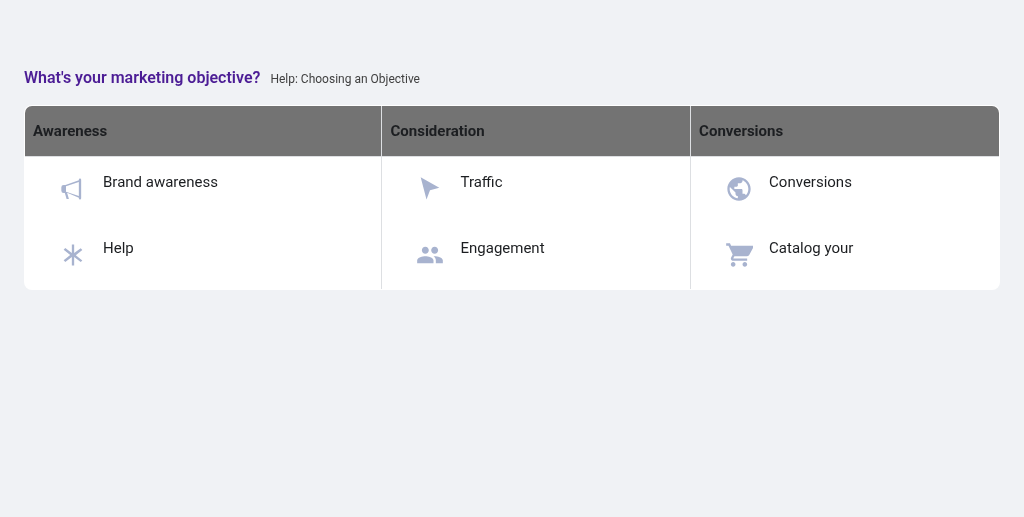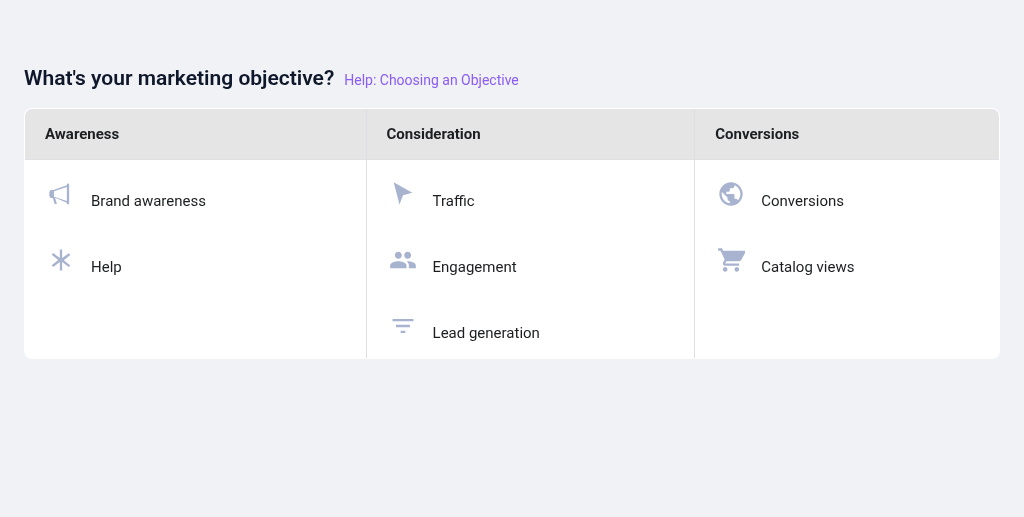--- a/index.html
+++ b/index.html
@@ -21,71 +21,71 @@
     }
 
     .page-title-row {
       display: flex;
       align-items: baseline;
       gap: 10px;
       margin-bottom: 18px;
     }
 
     .page-title {
-      font-size: 21px;
+      font-size: 16px;
       font-weight: 600;
-      color: #0f172a;
+      color: #4c1d95;
     }
 
     .help-link {
-      font-size: 14px;
-      color: #8b5cf6;
+      font-size: 12px;
+      color: #404040;
       text-decoration: none;
       cursor: pointer;
       margin-top: 48px;
     }
 
     .objective-table {
       width: 100%;
       border-collapse: collapse;
       background: #fff;
       border: 1px solid #dddfe2;
       border-radius: 8px;
       overflow: hidden;
     }
 
     .objective-table th {
       text-align: left;
-      padding: 16px 20px;
+      padding: 16px 8px;
       font-size: 15px;
       font-weight: 700;
       color: #1c1e21;
       border-bottom: 1px solid #dddfe2;
-      background: #e5e5e5;
+      background: #737373;
     }
 
     .objective-table th:not(:last-child) {
       border-right: 1px solid #dddfe2;
     }
 
     .objective-table td {
       padding: 0;
       vertical-align: top;
       border-right: 1px solid #dddfe2;
     }
 
     .objective-table td:last-child {
       border-right: none;
     }
 
     .cell-item {
       display: flex;
-      align-items: flex-end;
+      align-items: flex-start;
       gap: 14px;
-      padding: 16px 20px;
+      padding: 16px 32px;
       border-bottom: 1px solid #dddfe2;
       cursor: pointer;
       min-height: 66px;
     }
 
     .cell-item:last-child {
       border-bottom: none;
     }
 
     .cell-item-empty {
@@ -191,37 +191,19 @@
               <span class="item-label">Engagement</span>
             </div>
           </td>
           <td>
             <div class="cell-item">
               <span class="item-icon">
                 <svg class="icon-svg" viewBox="0 0 24 24" xmlns="http://www.w3.org/2000/svg">
       <path d="M7 18c-1.1 0-1.99.9-1.99 2S5.9 22 7 22s2-.9 2-2-.9-2-2-2zM1 2v2h2l3.6 7.59-1.35 2.45c-.16.28-.25.61-.25.96C5 16.1 6.1 17 7 17h12v-2H7.42c-.14 0-.25-.11-.25-.25l.03-.12.9-1.63H19c.75 0 1.41-.41 1.75-1.03l3.58-6.49A1 1 0 0 0 23.46 4H5.21l-.94-2H1zm16 16c-1.1 0-1.99.9-1.99 2s.89 2 1.99 2 2-.9 2-2-.9-2-2-2z"></path>
     </svg>
               </span>
-              <span class="item-label">Catalog views</span>
-            </div>
-          </td>
-        </tr>
-        <tr>
-          <td>
-            <div class="cell-item-empty"></div>
-          </td>
-          <td>
-            <div class="cell-item">
-              <span class="item-icon">
-                <svg class="icon-svg" viewBox="0 0 24 24" xmlns="http://www.w3.org/2000/svg">
-      <path d="M10 18h4v-2h-4v2zM3 6v2h18V6H3zm3 7h12v-2H6v2z"></path>
-    </svg>
-              </span>
-              <span class="item-label">Lead generation</span>
-            </div>
-          </td>
-          <td>
-            <div class="cell-item-empty"></div>
+              <span class="item-label">Catalog your</span>
+            </div>
           </td>
         </tr>
       </tbody>
   </table>
 </div>
 
 </body></html>

